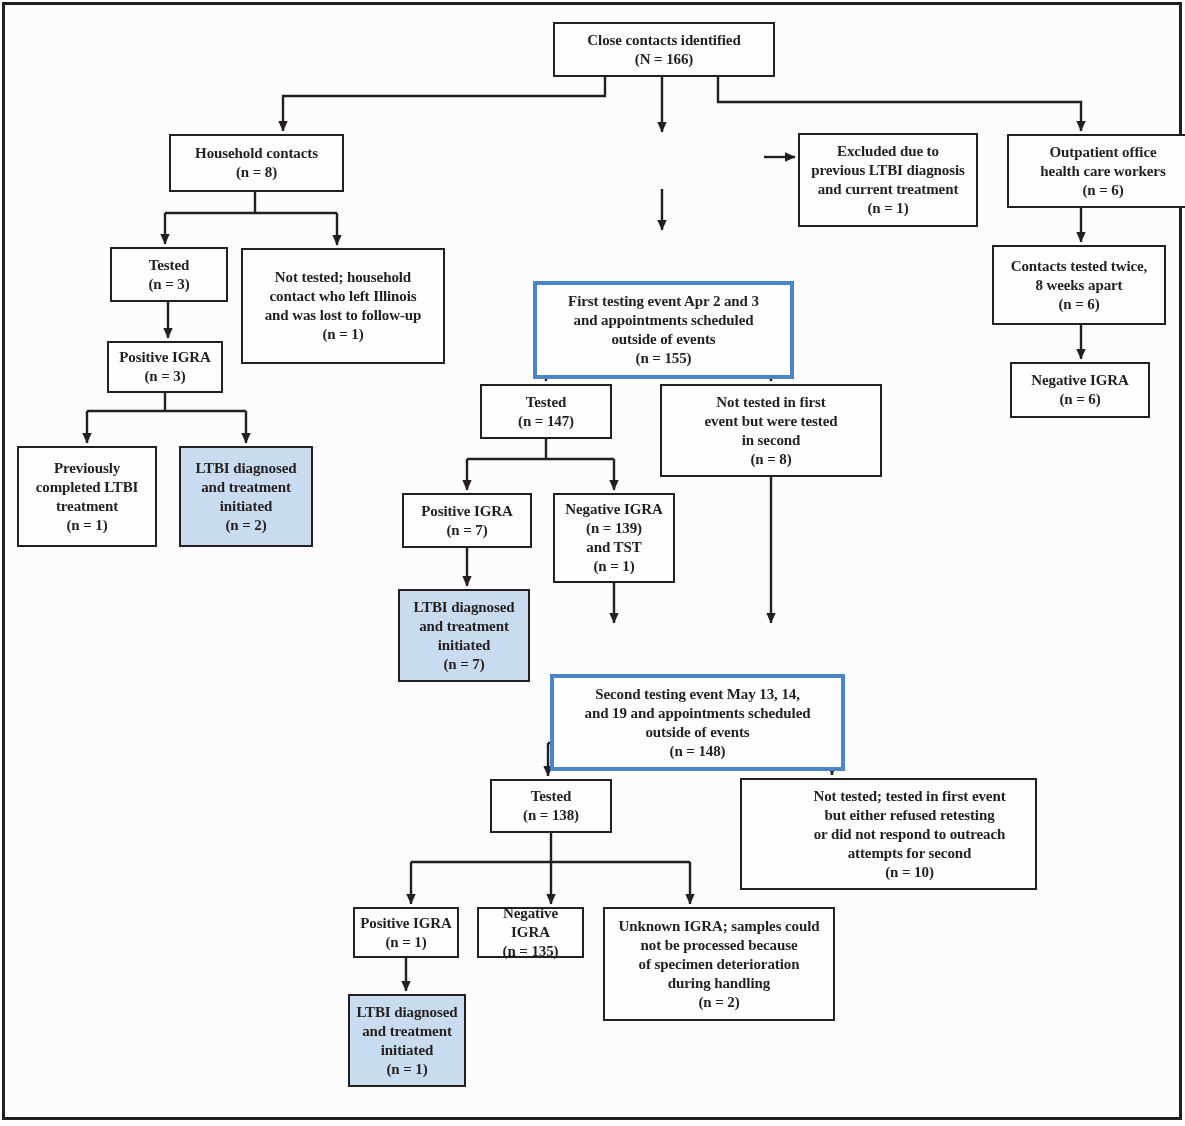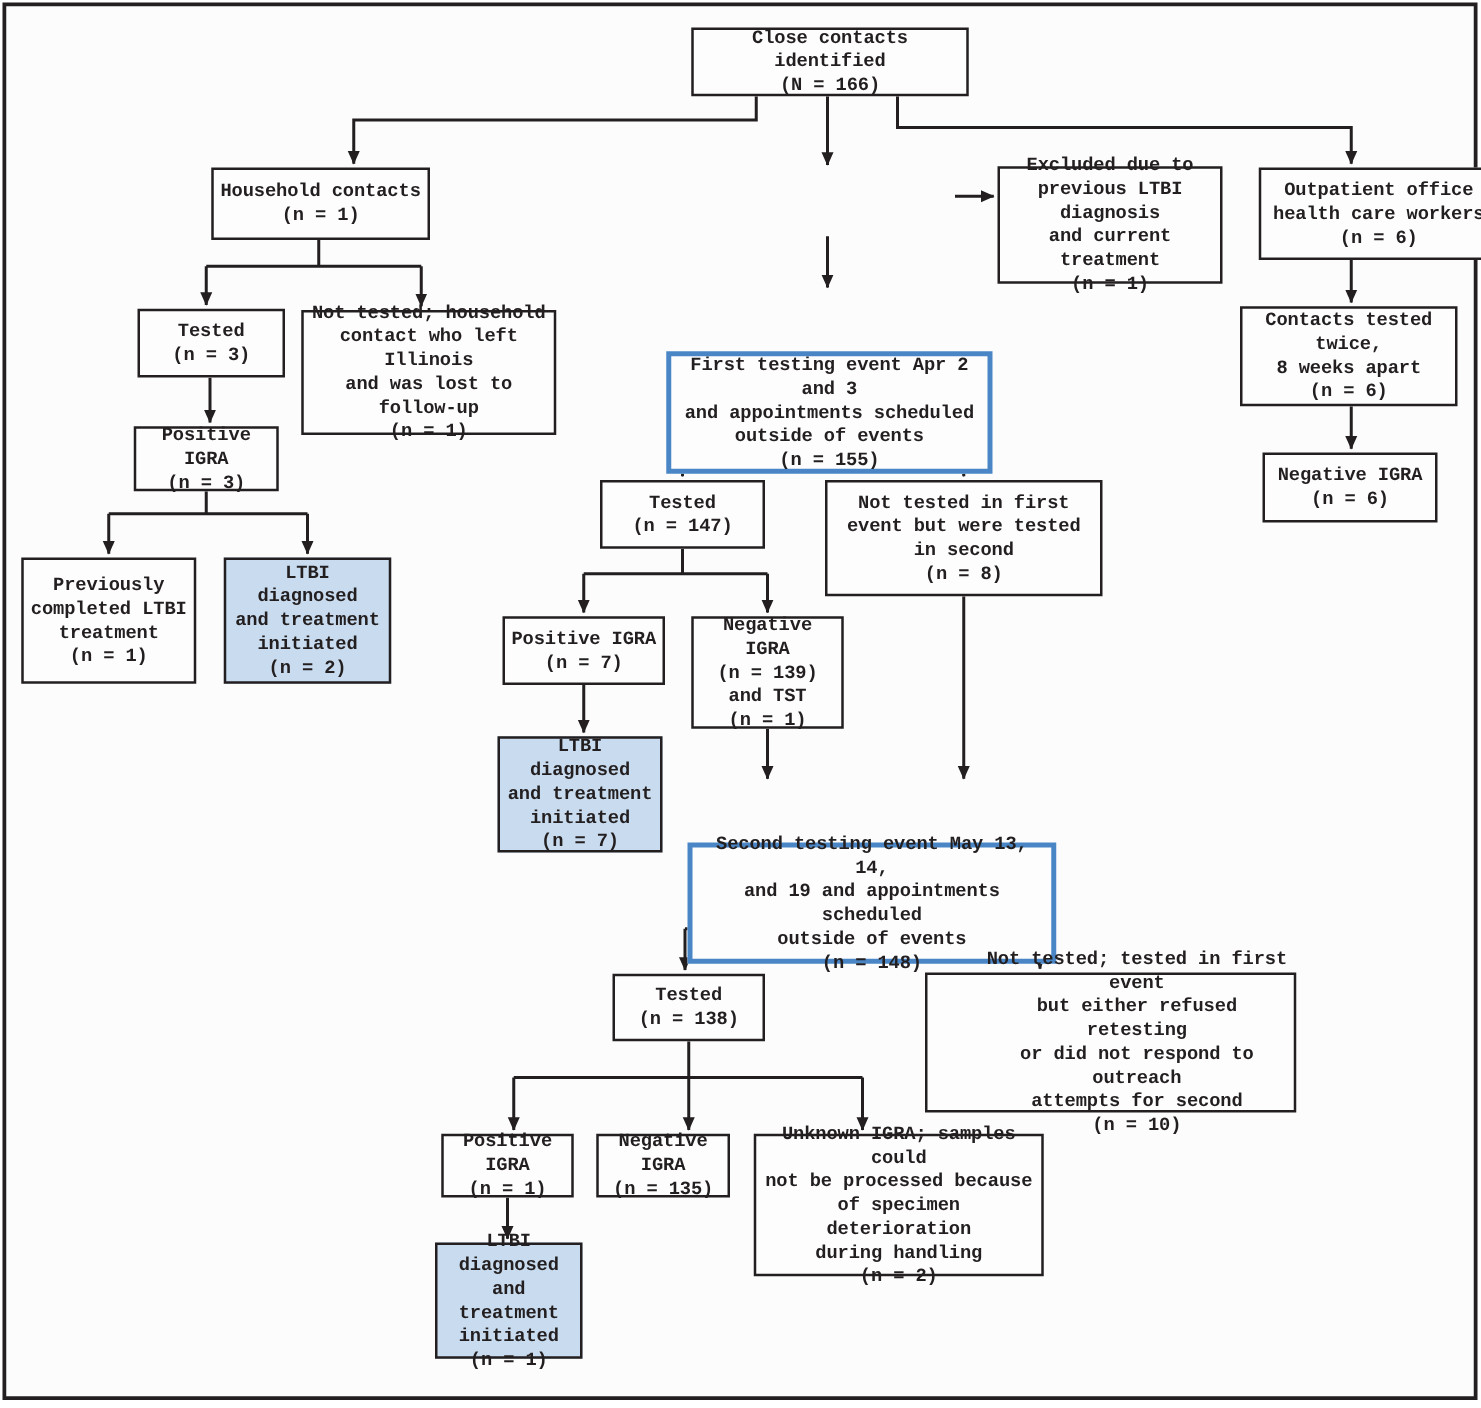--- a/index.html
+++ b/index.html
@@ -8,21 +8,21 @@
     --line: #231f20;
     --bg: #fcfcfc;
   }
   * { box-sizing: border-box; }
   html, body { margin: 0; padding: 0; background: #ffffff; }
   .figure-canvas {
     position: relative;
     width: 1185px;
     height: 1126px;
     background: #ffffff;
-    font-family: Liberation Mono, monospace;
+    font-family: Liberation Serif, serif;
     color: var(--line, #231f20);
     overflow: hidden;
   }
   .figure-frame {
     position: absolute;
     left: 2px; top: 2px;
     width: 1180px; height: 1118px;
     border: 3px solid var(--line, #231f20);
     background: var(--bg, #fcfcfc);
   }
@@ -51,21 +51,21 @@
   .node.highlight { background: var(--highlight, #c9dcef); }
   .node.emphasis { border: 4px solid var(--accent, #4a86c6); margin-top: 48px; }
 
   
   #n-close-contacts      { left: 553px;  top: 22px;  width: 222px; height: 55px; }
   #n-household           { left: 169px;  top: 134px; width: 175px; height: 58px; }
   #n-school              { left: 562px;  top: 135px; width: 201px; height: 54px; }
   #n-excluded            { left: 798px;  top: 133px; width: 180px; height: 94px; }
   #n-outpatient          { left: 1007px;  top: 134px; width: 192px; height: 74px; }
   #n-hh-tested           { left: 110px;  top: 247px; width: 118px; height: 55px; }
-  #n-hh-not-tested       { left: 241px;  top: 248px; width: 204px; height: 100px; }
+  #n-hh-not-tested       { left: 241px;  top: 248px; width: 204px; height: 116px; }
   #n-hh-positive-igra    { left: 107px;  top: 341px; width: 116px; height: 52px; }
   #n-prev-completed      { left: 17px;   top: 446px; width: 140px; height: 101px; }
   #n-ltbi-2              { left: 179px;  top: 446px; width: 134px; height: 101px; }
   #n-first-event         { left: 533px;  top: 233px; width: 261px; height: 98px; }
   #n-tested-147          { left: 480px;  top: 384px; width: 132px; height: 55px; }
   #n-not-tested-first    { left: 660px;  top: 384px; width: 222px; height: 93px; }
   #n-positive-igra-7     { left: 402px;  top: 493px; width: 130px; height: 55px; }
   #n-negative-igra-tst   { left: 553px;  top: 493px; width: 122px; height: 90px; }
   #n-ltbi-7              { left: 398px;  top: 589px; width: 132px; height: 93px; }
   #n-second-event        { left: 550px;  top: 626px; width: 295px; height: 97px; }
@@ -134,21 +134,21 @@
 
     <path class="connector" d="M406,958 V991" marker-end="url(#arr)"></path>
 
     <path class="connector" d="M1081,208 V242" marker-end="url(#arr)"></path>
     <path class="connector" d="M1081,325 V359" marker-end="url(#arr)"></path>
   </svg>
 
   <div class="node" id="n-close-contacts">Close contacts identified
 (N = 166)</div>
   <div class="node" id="n-household">Household contacts
-(n = 1)</div>
+(n = 8)</div>
   <div class="node" id="n-excluded">Excluded due to
 previous LTBI diagnosis
 and current treatment
 (n = 1)</div>
   <div class="node" id="n-outpatient">Outpatient office
 health care workers
 (n = 6)</div>
   <div class="node" id="n-hh-tested">Tested
 (n = 3)</div>
   <div class="node" id="n-hh-not-tested">Not tested; household

